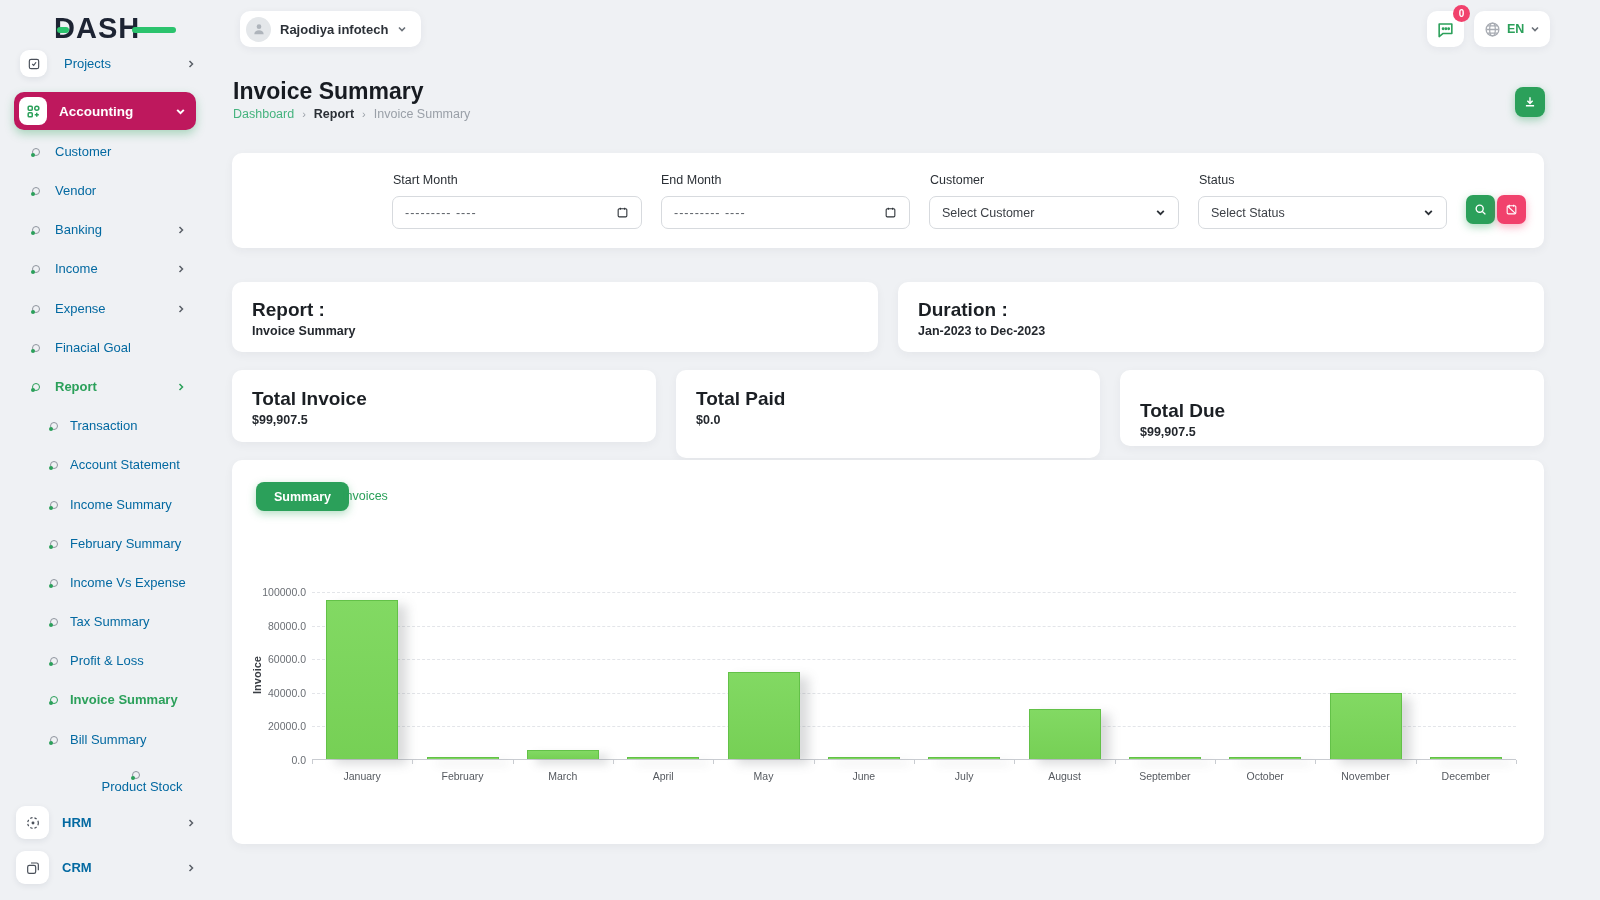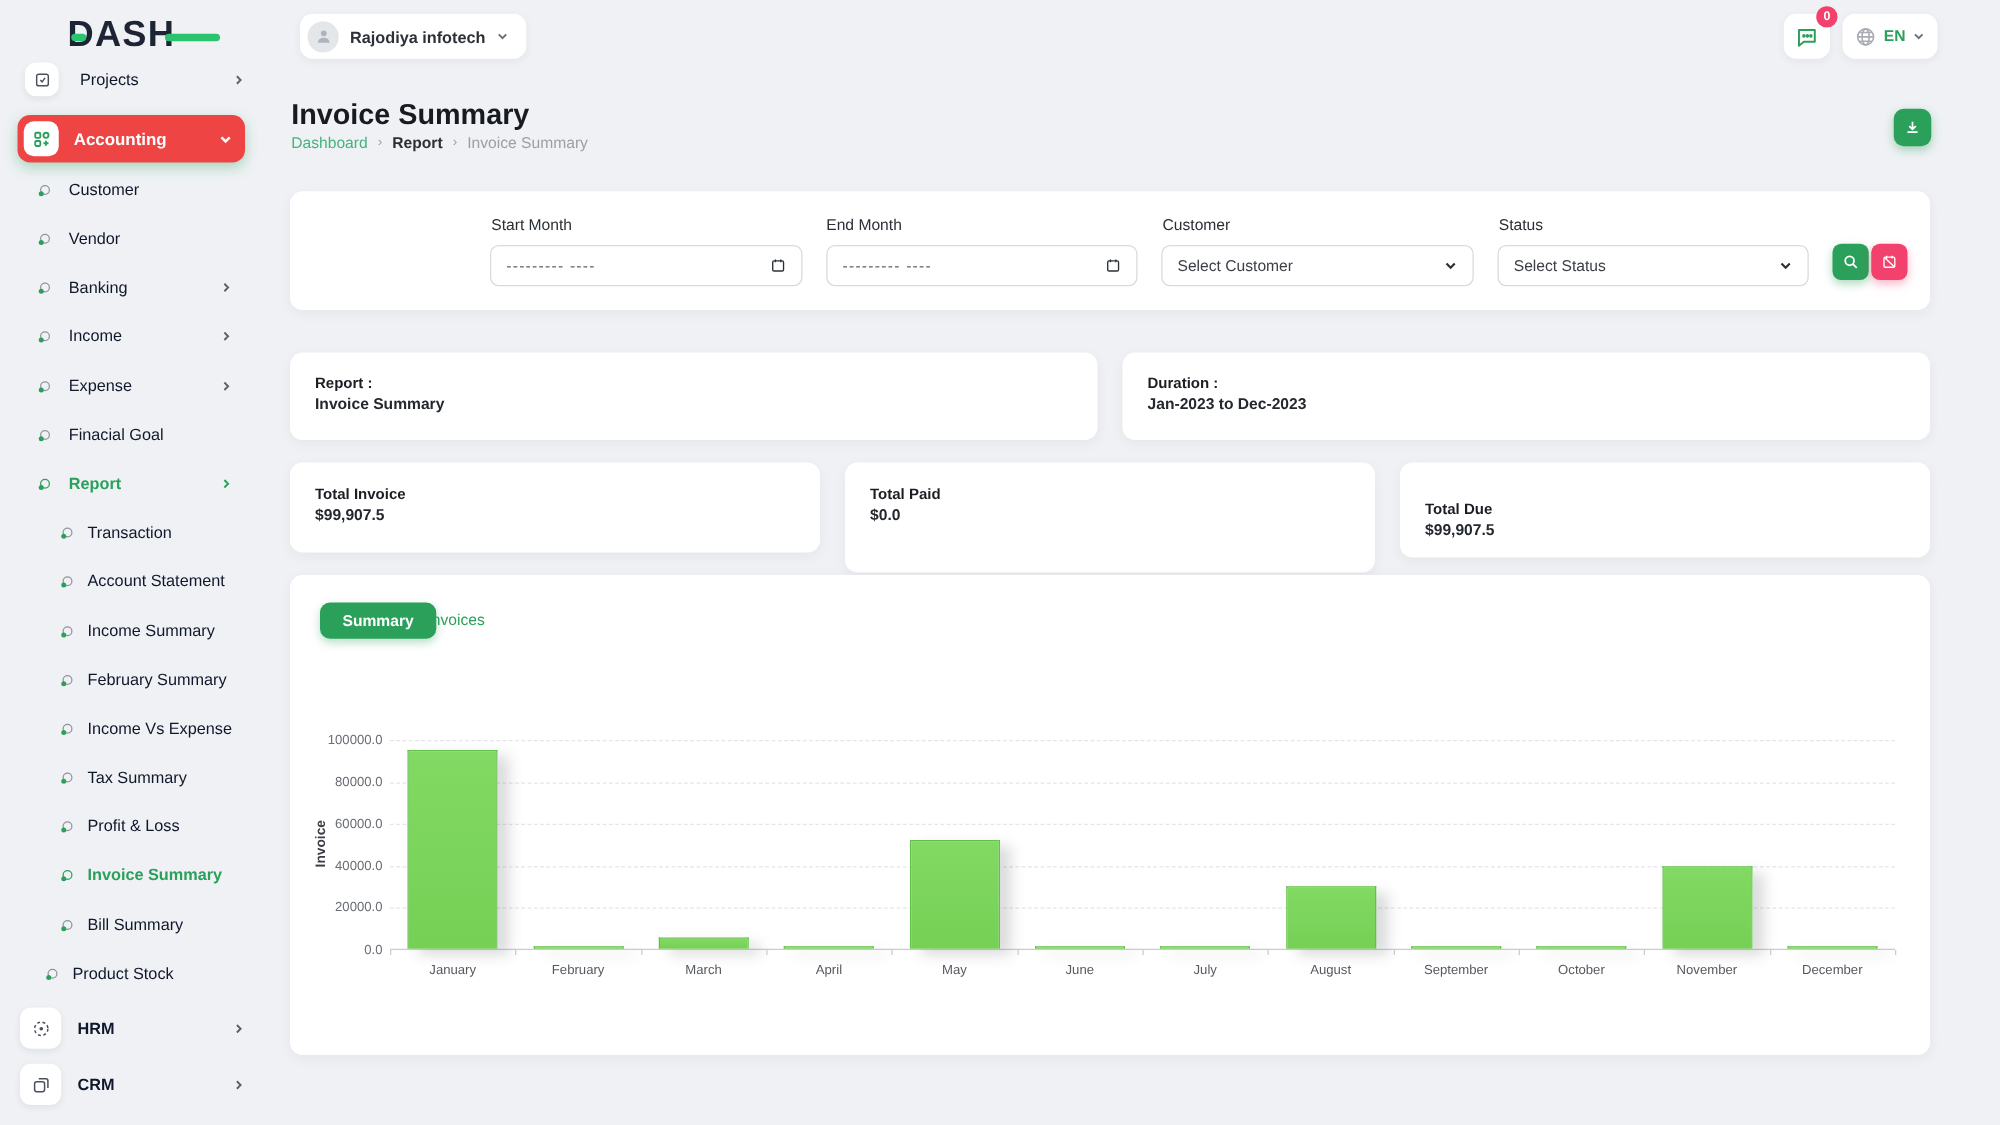--- a/index.html
+++ b/index.html
@@ -28,26 +28,26 @@
   .badge { position:absolute; top:-6px; right:-6px; min-width:17px; height:17px; border-radius:9px;
            background:#f1416c; color:#fff; font-size:10px; font-weight:700; display:flex;
            align-items:center; justify-content:center; padding:0 4px; }
   .lang-pill { left:1474px; top:11px; height:36px; padding:0 10px; gap:6px; }
   .lang-txt { font-size:12.5px; font-weight:700; color:#2ba05a; }
 
   
   .srow { position:absolute; display:flex; align-items:center; cursor:pointer; }
   .icon-box { width:30px; height:30px; background:#fff; border-radius:9px; box-shadow:0 2px 6px rgba(30,40,60,.08);
               display:flex; align-items:center; justify-content:center; }
-  .slabel { font-size:13px; color:#0f172a; }
+  .slabel { font-size:13px; color:#0369a1; }
   .chev { margin-left:auto; display:flex; }
   .bullet { width:8px; height:8px; border:1.6px solid #8f959e; border-radius:50%; position:relative; flex:none; }
   .bullet::after { content:''; position:absolute; width:4px; height:4px; background:#2ba05a; border-radius:50%; left:-2px; bottom:-2px; }
   .bullet.act { border-color:#2ba05a; }
-  .active-pill { left:14px; top:92px; width:182px; height:38px; background:#ef4444; border-radius:10px;
+  .active-pill { left:14px; top:92px; width:182px; height:38px; background:#be185d; border-radius:10px;
                  display:flex; align-items:center; padding:0 10px 0 5px; gap:12px;
                  box-shadow:0 4px 10px rgba(43,160,90,.35); }
   .active-pill .icon-box { width:28px; height:28px; border-radius:8px; box-shadow:none; }
   .active-pill .slabel { color:#fff; font-weight:700; font-size:13.5px; }
 
   
   .page-title { left:233px; top:78px; font-size:23px; font-weight:700; color:#171b21; }
   .crumbs { left:233px; top:107px; display:flex; align-items:center; gap:8px; font-size:12.5px; }
   .crumb-link { color:#45b37e; }
   .crumb-mid { color:#2b3036; font-weight:600; }
@@ -62,21 +62,21 @@
   .fctrl { position:absolute; top:43px; height:33px; background:#fff; border:1px solid #d7dade; border-radius:7px;
            display:flex; align-items:center; padding:0 12px; font-size:12.5px; color:#3c4046; }
   .fctrl .ph { color:#5a5f66; letter-spacing:1px; }
   .fctrl .right-ico { margin-left:auto; display:flex; }
   .sq-btn { position:absolute; top:42px; width:29px; height:29px; border-radius:7px; display:flex;
             align-items:center; justify-content:center; }
   .sq-btn.green { background:#2ba05a; box-shadow:0 3px 8px rgba(43,160,90,.4); }
   .sq-btn.pink { background:#f1416c; box-shadow:0 3px 8px rgba(241,65,108,.4); }
 
   
-  .info-lab { font-size:12px; font-weight:700; color:#1b1f24; }
+  .info-lab { font-size:19px; font-weight:700; color:#1b1f24; }
   .info-val { font-size:12.5px; font-weight:600; color:#24282e; margin-top:3px; }
 
   
   .tab-active { left:24px; top:22px; height:29px; padding:0 18px; background:#2ba05a; color:#fff;
                 border-radius:8px; font-size:12.5px; font-weight:600; display:flex; align-items:center;
                 box-shadow:0 3px 8px rgba(43,160,90,.35); }
   .tab-link { left:110px; top:29px; font-size:12.5px; color:#2ba05a; }
 
   
   .plot { left:80px; top:132px; width:1204px; height:168px; border-bottom:1px solid #c9ccd1; position:absolute; }
@@ -250,21 +250,21 @@
   <span class="slabel" style="margin-left:12px;">Profit &amp; Loss</span>
 </div>
 <div class="srow" style="left:50px; top:692px; width:140px;">
   <span class="bullet act"></span>
   <span class="slabel" style="margin-left:12px; color:#2ba05a; font-weight:700;">Invoice Summary</span>
 </div>
 <div class="srow" style="left:50px; top:732px; width:140px;">
   <span class="bullet"></span>
   <span class="slabel" style="margin-left:12px;">Bill Summary</span>
 </div>
-<div class="srow" style="left:38px; top:771px; width:140px;">
+<div class="srow" style="left:66px; top:771px; width:140px;flex-direction:column;">
   <span class="bullet"></span>
   <span class="slabel" style="margin-left:12px;">Product Stock</span>
 </div>
 
 <div class="srow" style="left:16px; top:806px; width:180px;">
   <span class="icon-box" style="width:33px;height:33px;">
     <svg width="16" height="16" viewBox="0 0 24 24" fill="none" stroke="#4a505a" stroke-width="1.8">
       <circle cx="12" cy="12" r="8" stroke-dasharray="3.5 3"></circle>
         <circle cx="12" cy="12" r="2.2" fill="#4a505a" stroke="none"></circle>
     </svg>

